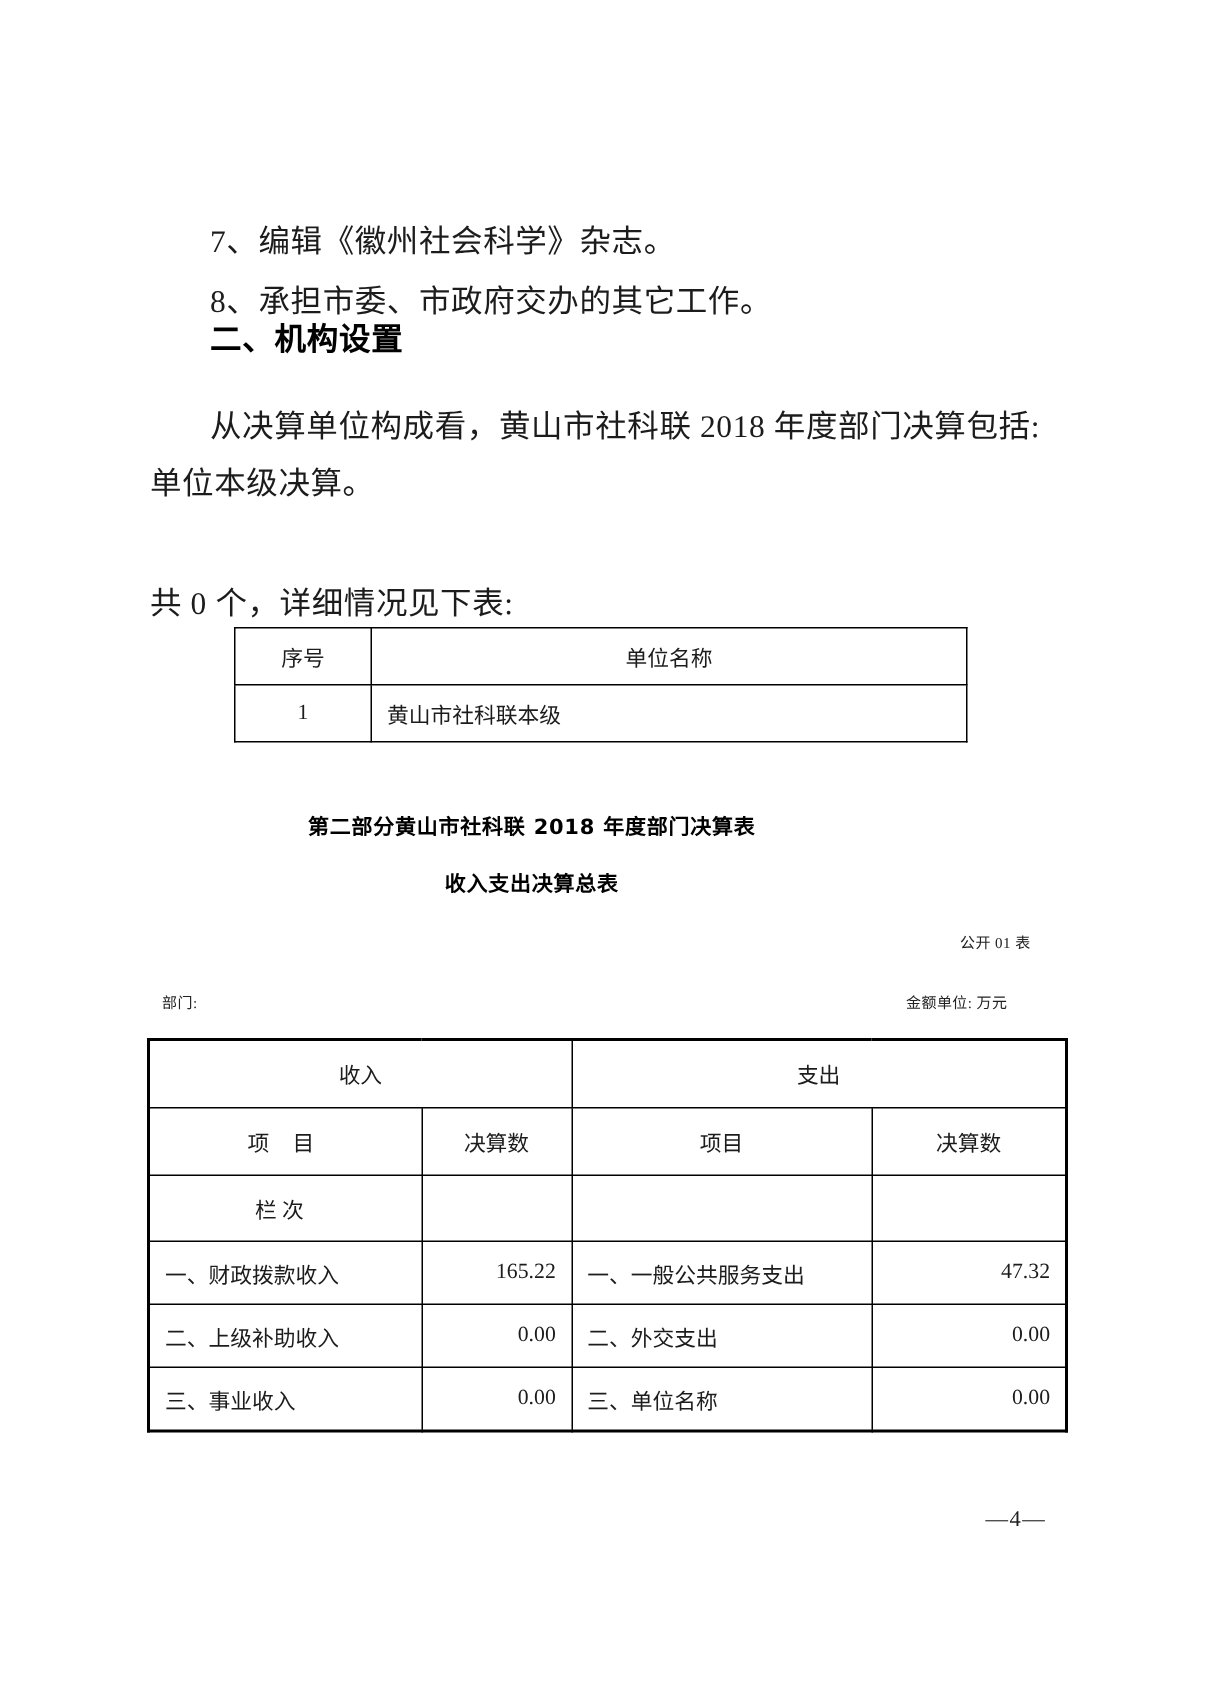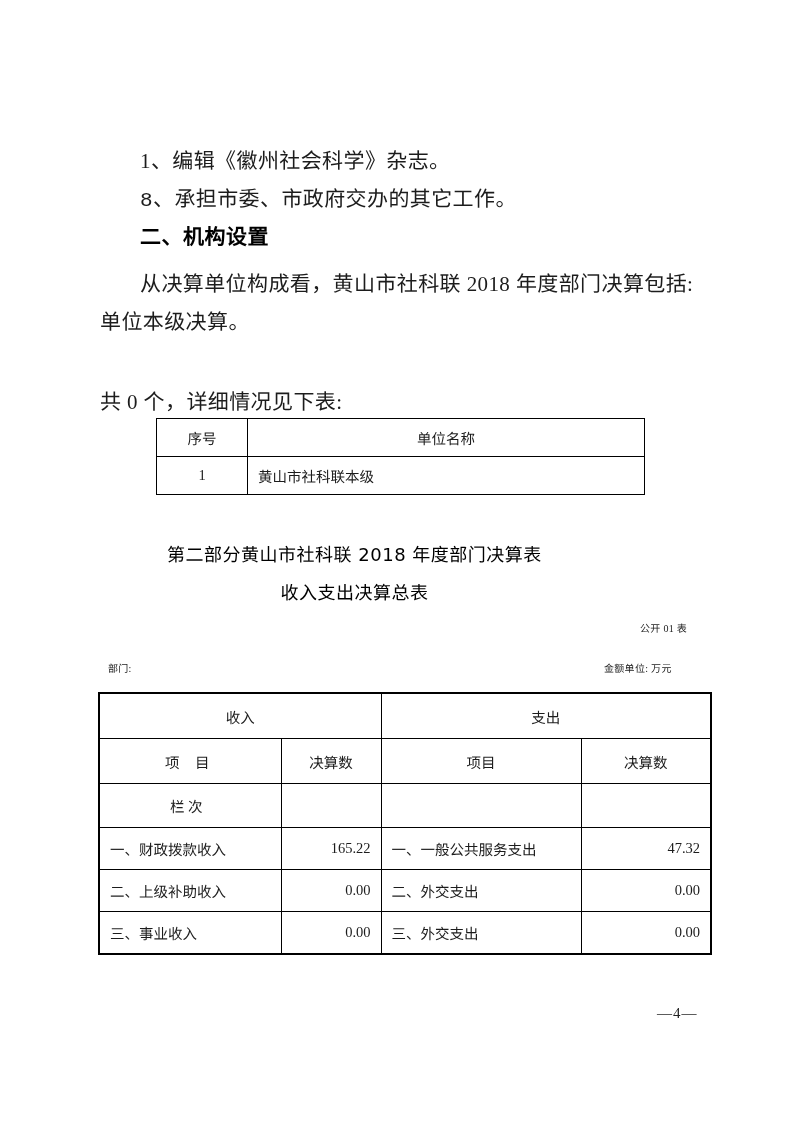--- a/index.html
+++ b/index.html
@@ -45,22 +45,22 @@
     white-space: nowrap;
     color: #000;
   }
 
   
   .doc-title {
     position: absolute;
     width: 709px;
     text-align: center;
     font-family: "DejaVu Sans", "Liberation Sans", sans-serif;
-    font-weight: normal;
-    font-size: 18px;
+    font-weight: bold;
+    font-size: 14px;
     letter-spacing: 0.5px;
     color: #000;
   }
 
   .small-note {
     position: absolute;
     font-size: 10px;
     letter-spacing: 0.3px;
     white-space: nowrap;
     color: #222;
@@ -130,25 +130,25 @@
     font-size: 15px;
     letter-spacing: 1px;
     color: #222;
   }
 </style>
 </head>
 <body>
 
 <div class="page">
 
-  <div class="para" style="left:140px; top:142px;">1、编辑《徽州社会科学》杂志。</div>
-
-  <div class="para" style="left:140px; top:182px;font-family:Liberation Mono, monospace;">8、承担市委、市政府交办的其它工作。</div>
-
-  <div class="heading" style="left:140px; top:221px;font-family:Liberation Serif, serif;">二、机构设置</div>
+  <div class="para" style="left:140px; top:142px;">7、编辑《徽州社会科学》杂志。</div>
+
+  <div class="para" style="left:140px; top:182px;">8、承担市委、市政府交办的其它工作。</div>
+
+  <div class="heading" style="left:140px; top:210px;font-family:Liberation Serif, serif;">二、机构设置</div>
 
   <div class="para" style="left:140px; top:265px;">从决算单位构成看，黄山市社科联 2018 年度部门决算包括:</div>
 
   <div class="para" style="left:100px; top:303px;">单位本级决算。</div>
 
 
   <div class="para" style="left:100px; top:383px;">共 0 个，详细情况见下表:</div>
 
   <table class="grid" id="unit-table">
     <colgroup>
@@ -214,21 +214,21 @@
       <tr>
         <td class="item">二、上级补助收入</td>
         <td class="val">0.00</td>
         <td class="item">二、外交支出</td>
         <td class="val">0.00</td>
       </tr>
 
       <tr>
         <td class="item">三、事业收入</td>
         <td class="val">0.00</td>
-        <td class="item">三、外交支出</td>
+        <td class="item">三、单位名称</td>
         <td class="val">0.00</td>
       </tr>
 
     </tbody>
   </table>
 
   <div class="folio" style="left:657px; top:1005px;">—4—</div>
 
 </div>
 

